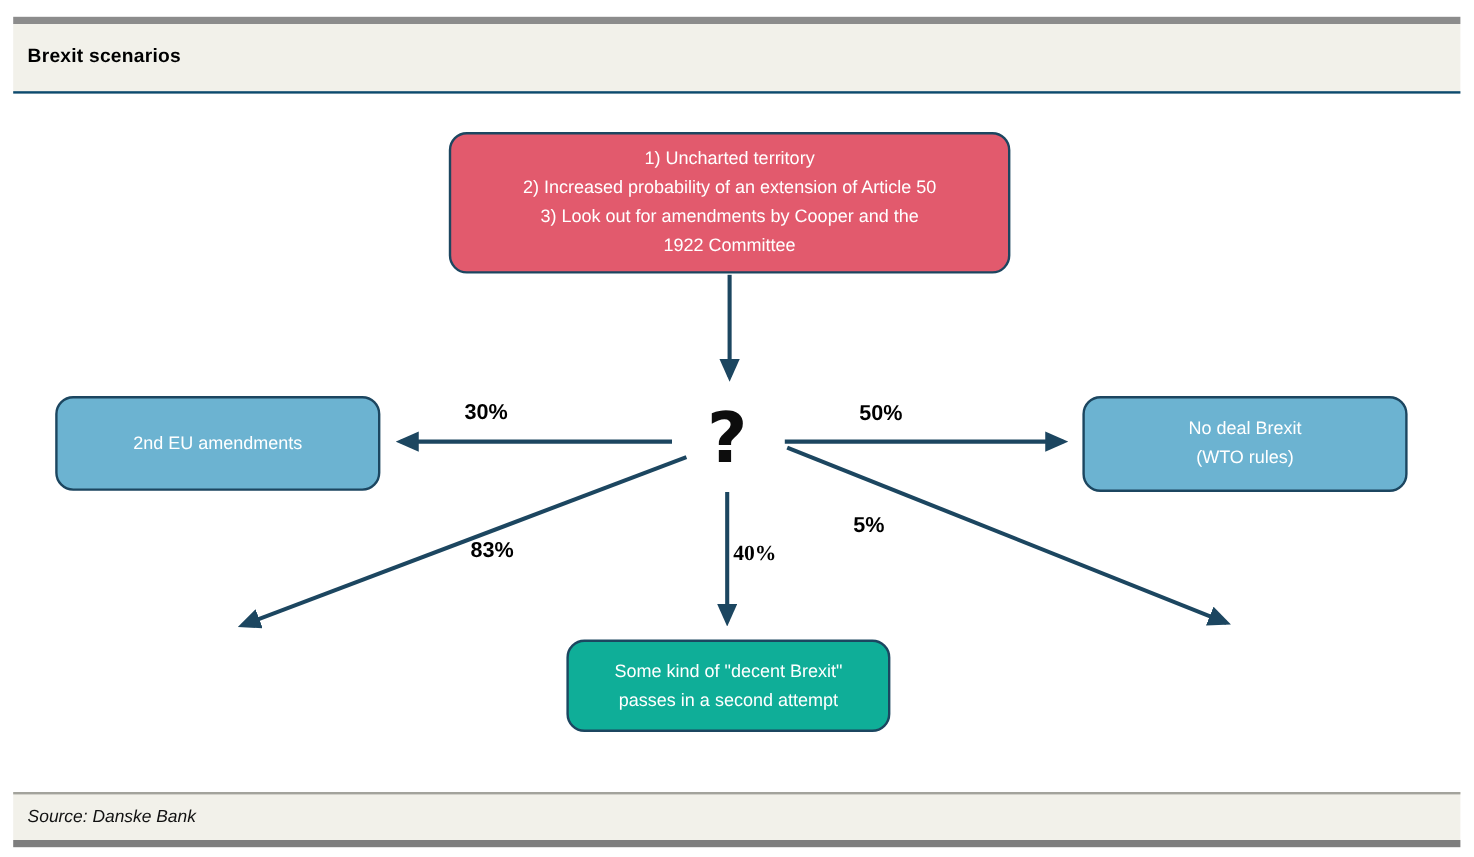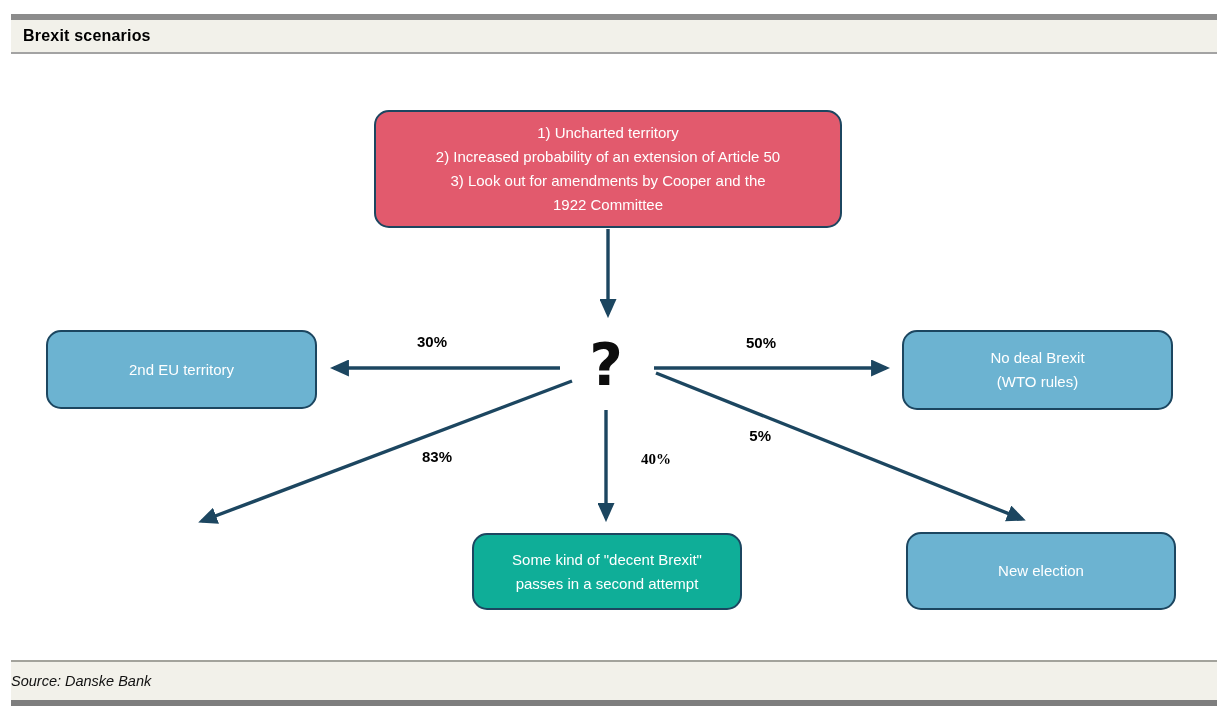--- a/index.html
+++ b/index.html
@@ -11,23 +11,23 @@
     font-family: "Liberation Sans", sans-serif;
     overflow: hidden;
   }
   .top-bar {
     position: absolute;
     left: 11px; right: 11px; top: 14px; height: 6px;
     background: #8c8c8c;
   }
   .header {
     position: absolute;
-    left: 11px; right: 11px; top: 20px; height: 34px;
+    left: 11px; right: 11px; top: 20px; height: 58px;
     background: #f2f1ea;
-    border-bottom: 2px solid #a3a3a3;
+    border-bottom: 2px solid #0c4a6e;
     display: flex;
     align-items: center;
     padding-left: 12px;
     box-sizing: border-box;
   }
   .title {
     font-weight: bold;
     font-size: 16px;
     color: #000000;
     letter-spacing: 0.2px;
@@ -61,22 +61,22 @@
     font-size: 58px;
     font-weight: bold;
     color: #0d0d0d;
     text-align: center;
     line-height: 78px;
     font-family: "DejaVu Sans", sans-serif;
   }
   .pct {
     position: absolute;
     width: 60px;
-    text-align: right;
-    font-size: 15px;
+    text-align: left;
+    font-size: 18px;
     font-weight: 600;
     color: #000000;
   }
   .pct-30 { left: 383px; top: 333px; }
   .pct-15 { left: 712px; top: 334px; }
   .pct-10 { left: 388px; top: 448px; }
   .pct-40 { left: 607px; top: 451px; font-family: Liberation Serif, serif; }
   .pct-5  { left: 707px; top: 427px; }
   .node-root        { left: 370px; top: 110px; width: 468px; height: 118px; }
   .node-referendum  { left: 42px;  top: 330px; width: 271px; height: 79px; }
@@ -84,20 +84,21 @@
   .node-norway      { left: 43px;  top: 532px; width: 270px; height: 78px; }
   .node-decent      { left: 468px; top: 533px; width: 270px; height: 77px; }
   .node-election    { left: 902px; top: 532px; width: 270px; height: 78px; }
   .footer {
     position: absolute;
     left: 11px; right: 11px; top: 660px; height: 40px;
     background: #f2f1ea;
     border-top: 2px solid #a3a39c;
     display: flex;
     align-items: center;
+    padding-left: 12px;
     box-sizing: border-box;
   }
   .source {
     font-style: italic;
     font-size: 14.5px;
     color: #111111;
   }
   .bottom-bar {
     position: absolute;
     left: 11px; right: 11px; top: 700px; height: 6px;
@@ -137,26 +138,25 @@
 1922 Committee</div>
 
     <div class="qmark">?</div>
 
     <div class="pct pct-30">30%</div>
     <div class="pct pct-15">50%</div>
     <div class="pct pct-10">83%</div>
     <div class="pct pct-40">40%</div>
     <div class="pct pct-5">5%</div>
 
-    <div class="node blue node-referendum">2nd EU territory</div>
+    <div class="node blue node-referendum">2nd EU amendments</div>
     <div class="node blue node-nodeal">No deal Brexit
 (WTO rules)</div>
     <div class="node green node-decent">Some kind of "decent Brexit"
 passes in a second attempt</div>
-    <div class="node blue node-election">New election</div>
 
   </div>
 
   <div class="footer">
     <span class="source">Source: Danske Bank</span>
   </div>
 
   <div class="bottom-bar"></div>
 
 </div>

